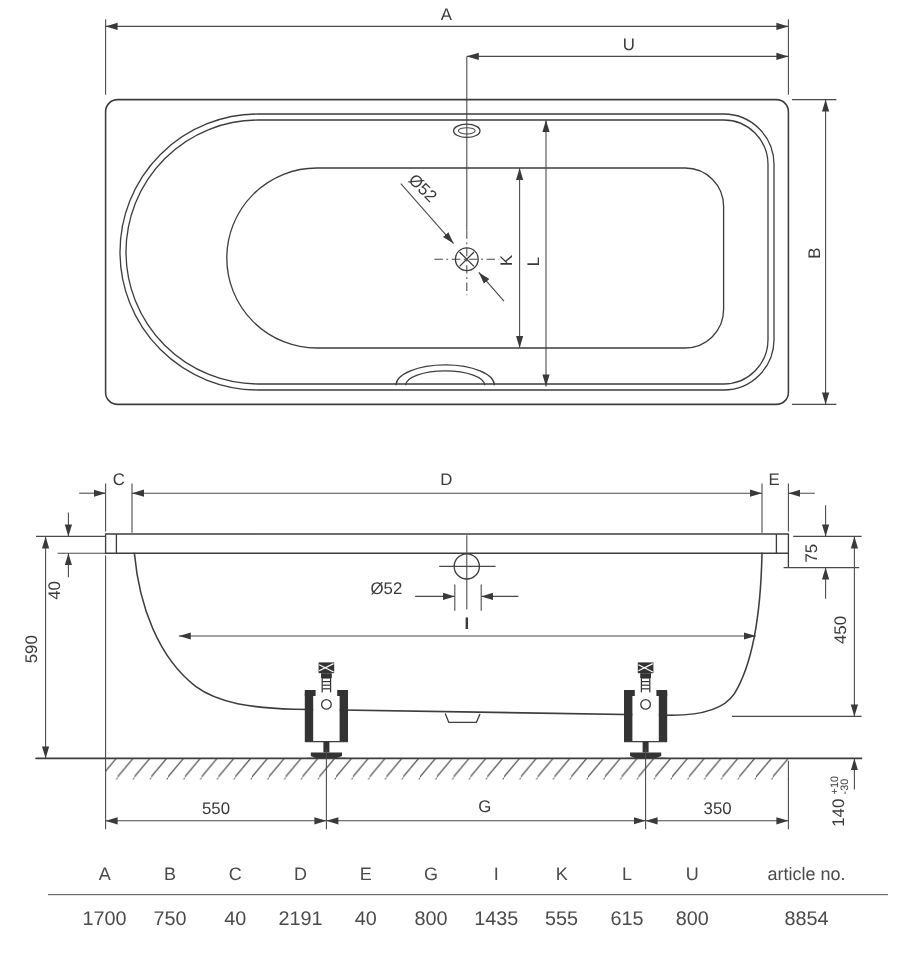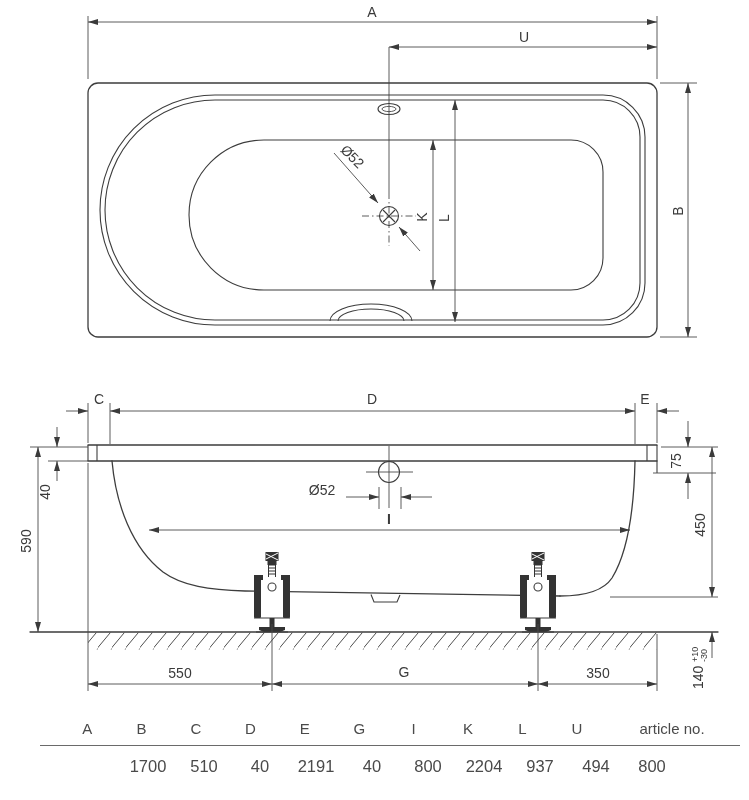--- a/index.html
+++ b/index.html
@@ -247,25 +247,26 @@
     <div class="col">E</div>
     <div class="col">G</div>
     <div class="col">I</div>
     <div class="col">K</div>
     <div class="col">L</div>
     <div class="col">U</div>
     <div class="col article">article no.</div>
   </div>
   <div class="spec-row spec-vals">
     <div class="col">1700</div>
-    <div class="col">510</div>
+    <div class="col">750</div>
     <div class="col">40</div>
     <div class="col">2191</div>
     <div class="col">40</div>
     <div class="col">800</div>
-    <div class="col">2204</div>
-    <div class="col">937</div>
-    <div class="col">494</div>
+    <div class="col">1435</div>
+    <div class="col">555</div>
+    <div class="col">615</div>
     <div class="col">800</div>
+    <div class="col article">8854</div>
   </div>
 </div>
 
 </div>
 
 </body></html>

